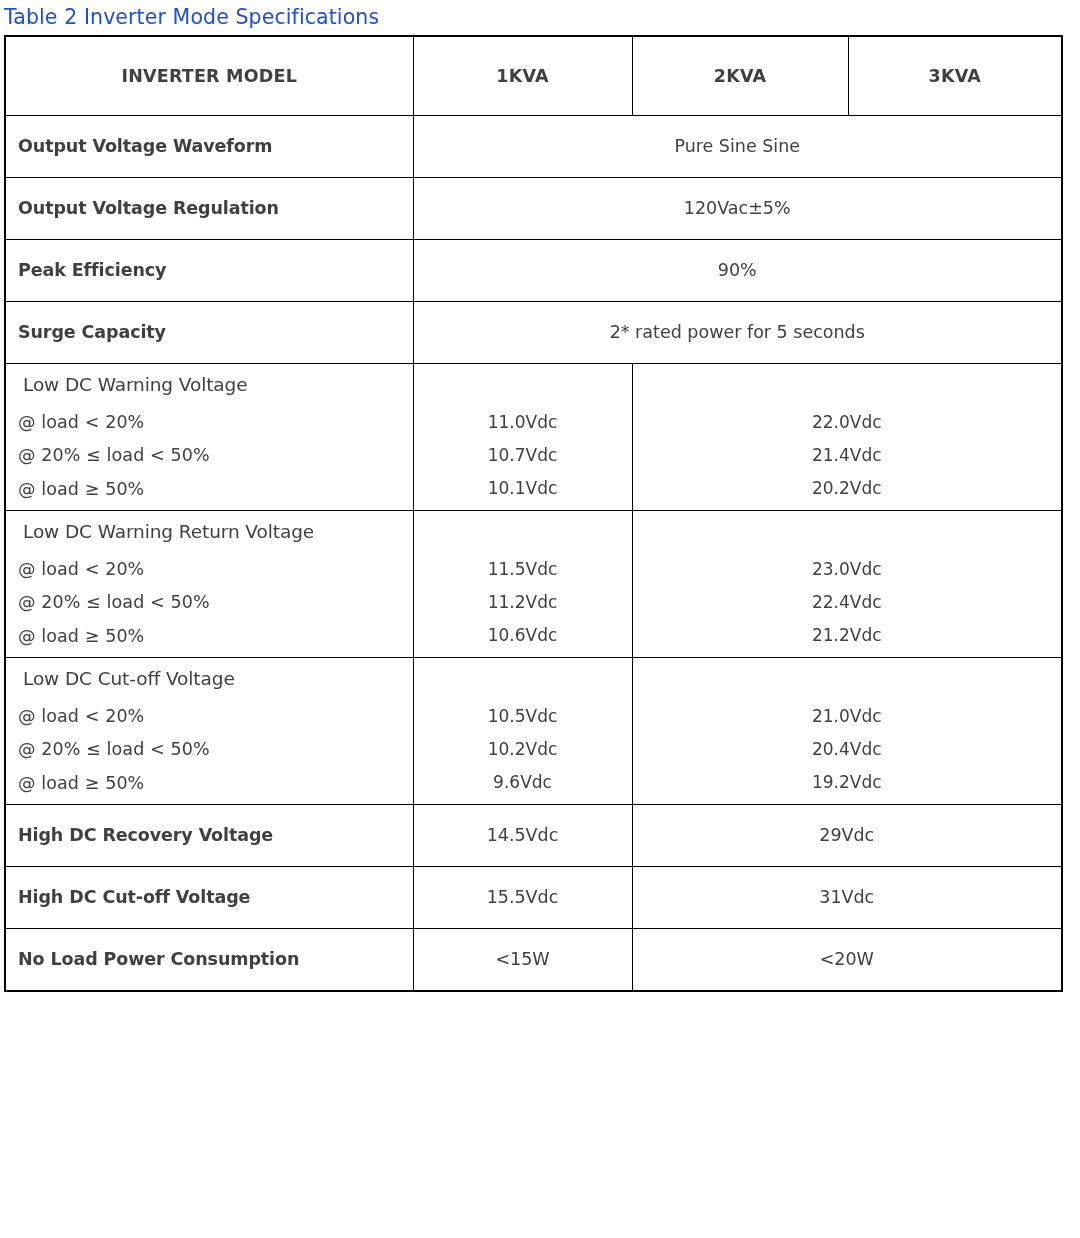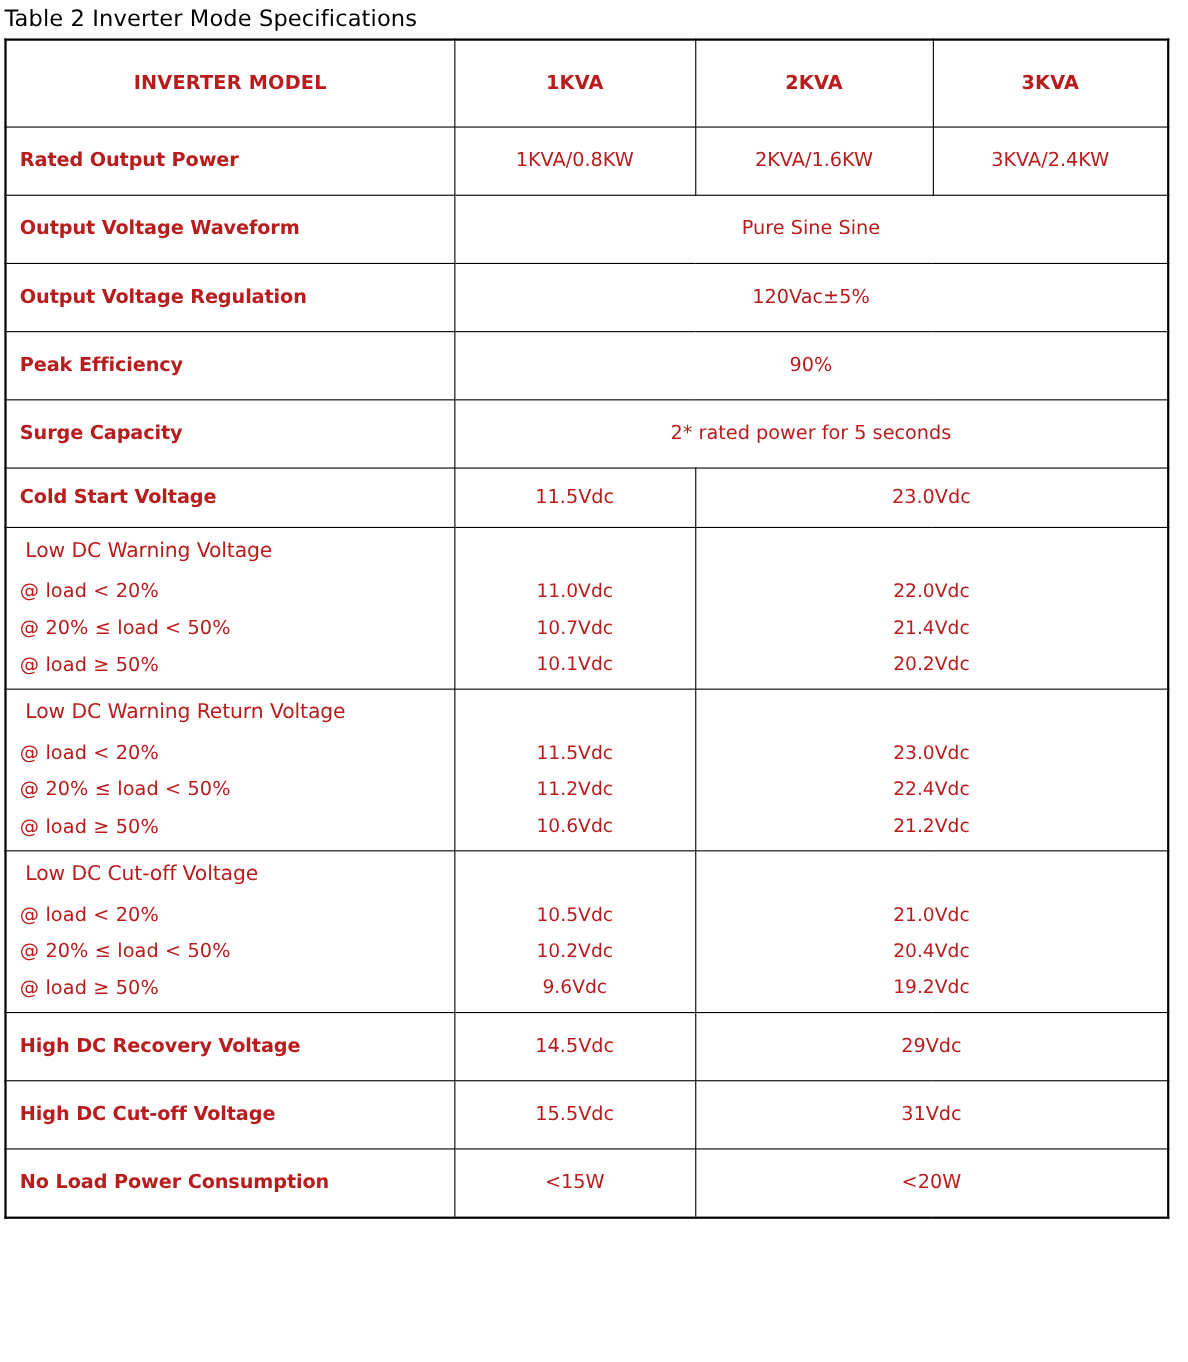--- a/index.html
+++ b/index.html
@@ -17,38 +17,38 @@
   .page {
     width: 1080px;
     height: 1238px;
     position: relative;
     box-sizing: border-box;
     padding: 0;
   }
   .caption {
     font-size: 20.5px;
     font-weight: 400;
-    color: #000000;
+    color: #1d4ed8;
     padding: 5px 0 6px 4px;
     letter-spacing: 0.1px;
     white-space: nowrap;
   }
   table.spec {
     border-collapse: collapse;
     width: 1057px;
     margin-left: 4px;
     table-layout: fixed;
     border: 2.5px solid #000;
   }
   table.spec td {
     border: 1.6px solid #000;
     padding: 12px;
     vertical-align: middle;
     font-size: 17.5px;
-    color: #b91c1c;
+    color: #404040;
   }
   
   col.c-label { width: 408px; }
   col.c-1kva  { width: 219px; }
   col.c-2kva  { width: 216px; }
   col.c-3kva  { width: 214px; }
 
   .label {
     font-weight: bold;
     font-size: 18.5px;
@@ -125,49 +125,38 @@
     </colgroup>
     <tbody>
 
       <tr class="r-header">
         <td class="hdr">INVERTER MODEL</td>
         <td class="hdr">1KVA</td>
         <td class="hdr">2KVA</td>
         <td class="hdr">3KVA</td>
       </tr>
 
-      <tr class="r-std">
-        <td class="label">Rated Output Power</td>
-        <td class="val">1KVA/0.8KW</td>
-        <td class="val">2KVA/1.6KW</td>
-        <td class="val">3KVA/2.4KW</td>
-      </tr>
 
       <tr class="r-std">
         <td class="label">Output Voltage Waveform</td>
         <td class="val" colspan="3">Pure Sine Sine</td>
       </tr>
       <tr class="r-std">
         <td class="label">Output Voltage Regulation</td>
         <td class="val" colspan="3">120Vac±5%</td>
       </tr>
       <tr class="r-std">
         <td class="label">Peak Efficiency</td>
         <td class="val" colspan="3">90%</td>
       </tr>
       <tr class="r-std">
         <td class="label">Surge Capacity</td>
         <td class="val" colspan="3">2* rated power for 5 seconds</td>
       </tr>
 
-      <tr class="r-short">
-        <td class="label">Cold Start Voltage</td>
-        <td class="val">11.5Vdc</td>
-        <td class="val" colspan="2">23.0Vdc</td>
-      </tr>
 
       <tr>
         <td class="group-label">
           <span class="group-title">Low DC Warning Voltage</span>
           <span class="cond">@ load &lt; 20%</span>
           <span class="cond">@ 20% ≤ load &lt; 50%</span>
           <span class="cond">@ load ≥ 50%</span>
         </td>
         <td class="group-vals">
           <span class="gv-spacer"></span>

